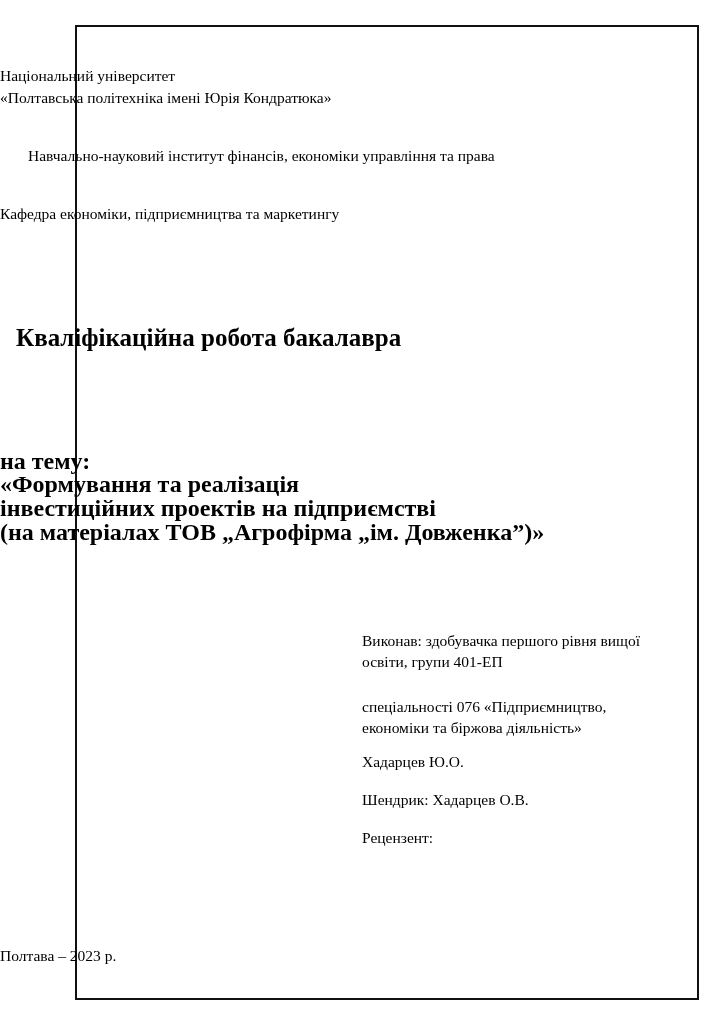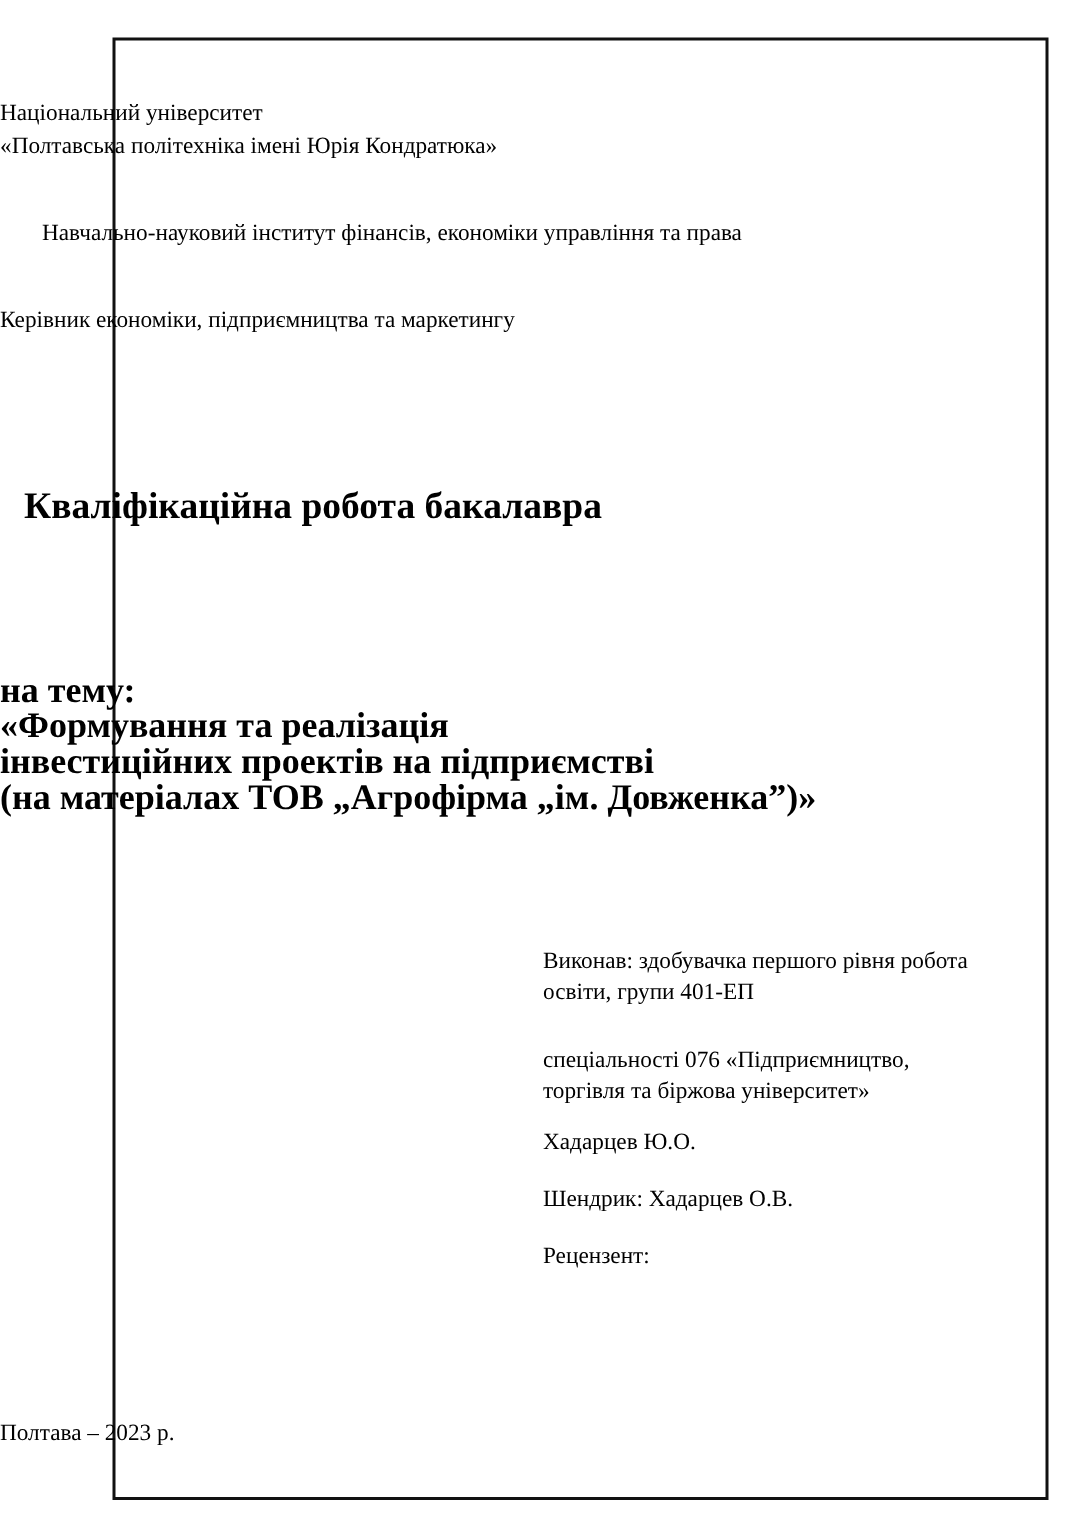--- a/index.html
+++ b/index.html
@@ -58,34 +58,34 @@
 </head>
 <body>
 
 <div class="frame"></div>
 
 <div class="line normal" style="top:66px;">Національний університет</div>
 <div class="line normal" style="top:88px;">«Полтавська політехніка імені Юрія Кондратюка»</div>
 
 <div class="line normal" style="top:146px;padding-left:28px;">Навчально-науковий інститут фінансів, економіки управління та права</div>
 
-<div class="line normal" style="top:204px;">Керівник економіки, підприємництва та маркетингу</div>
+<div class="line normal" style="top:204px;">Кафедра економіки, підприємництва та маркетингу</div>
 
 <div class="line title" style="top:323px;">Кваліфікаційна робота бакалавра</div>
 
 <div class="line topic" style="top:451px;">на тему:</div>
 <div class="line topic" style="top:474px;">«Формування та реалізація</div>
 <div class="line topic" style="top:498px;">інвестиційних проектів на підприємстві</div>
 <div class="line topic" style="top:522px;">(на матеріалах ТОВ „Агрофірма „ім. Довженка”)»</div>
 
-<div class="right-block" style="top:631px;">Виконав: здобувачка першого рівня робота</div>
+<div class="right-block" style="top:631px;">Виконав: здобувачка першого рівня вищої</div>
 <div class="right-block" style="top:652px;">освіти, групи 401-ЕП</div>
 
 <div class="right-block" style="top:697px;">спеціальності 076 «Підприємництво,</div>
-<div class="right-block" style="top:718px;">торгівля та біржова університет»</div>
+<div class="right-block" style="top:718px;">економіки та біржова діяльність»</div>
 
 <div class="right-block" style="top:752px;">Хадарцев Ю.О.</div>
 
 <div class="right-block" style="top:790px;">Шендрик: Хадарцев О.В.</div>
 
 <div class="right-block" style="top:828px;">Рецензент:</div>
 
 <div class="line normal" style="top:946px;">Полтава – 2023 р.</div>
 
 </body></html>

